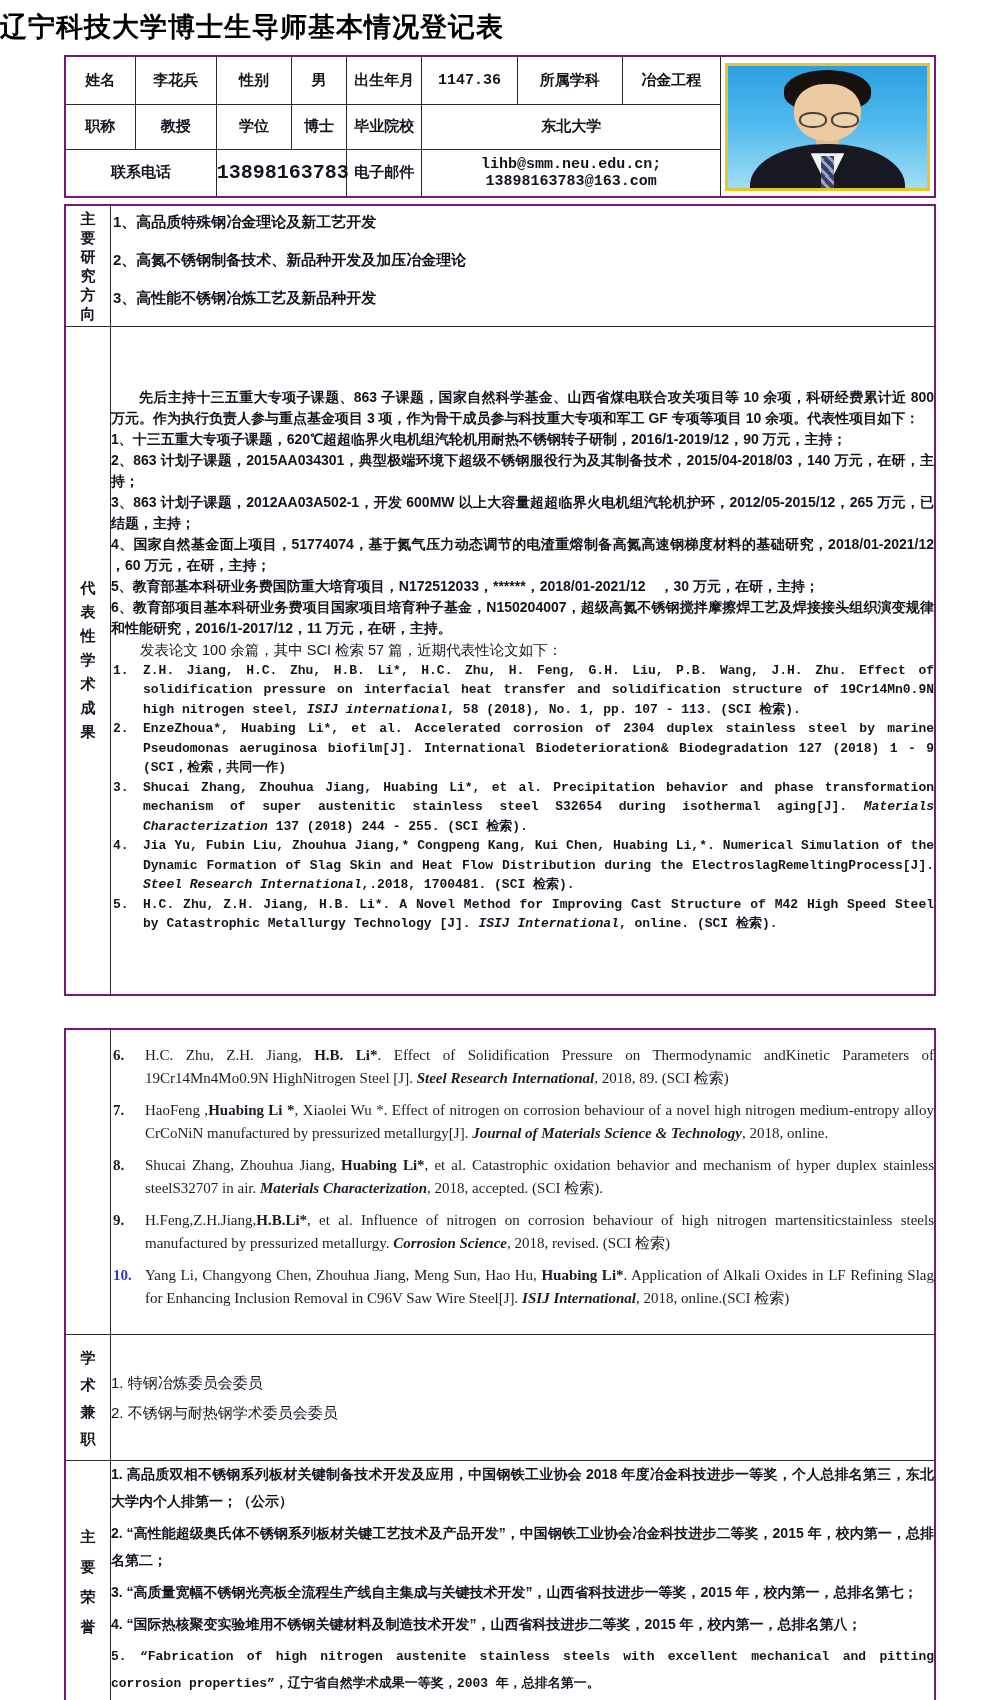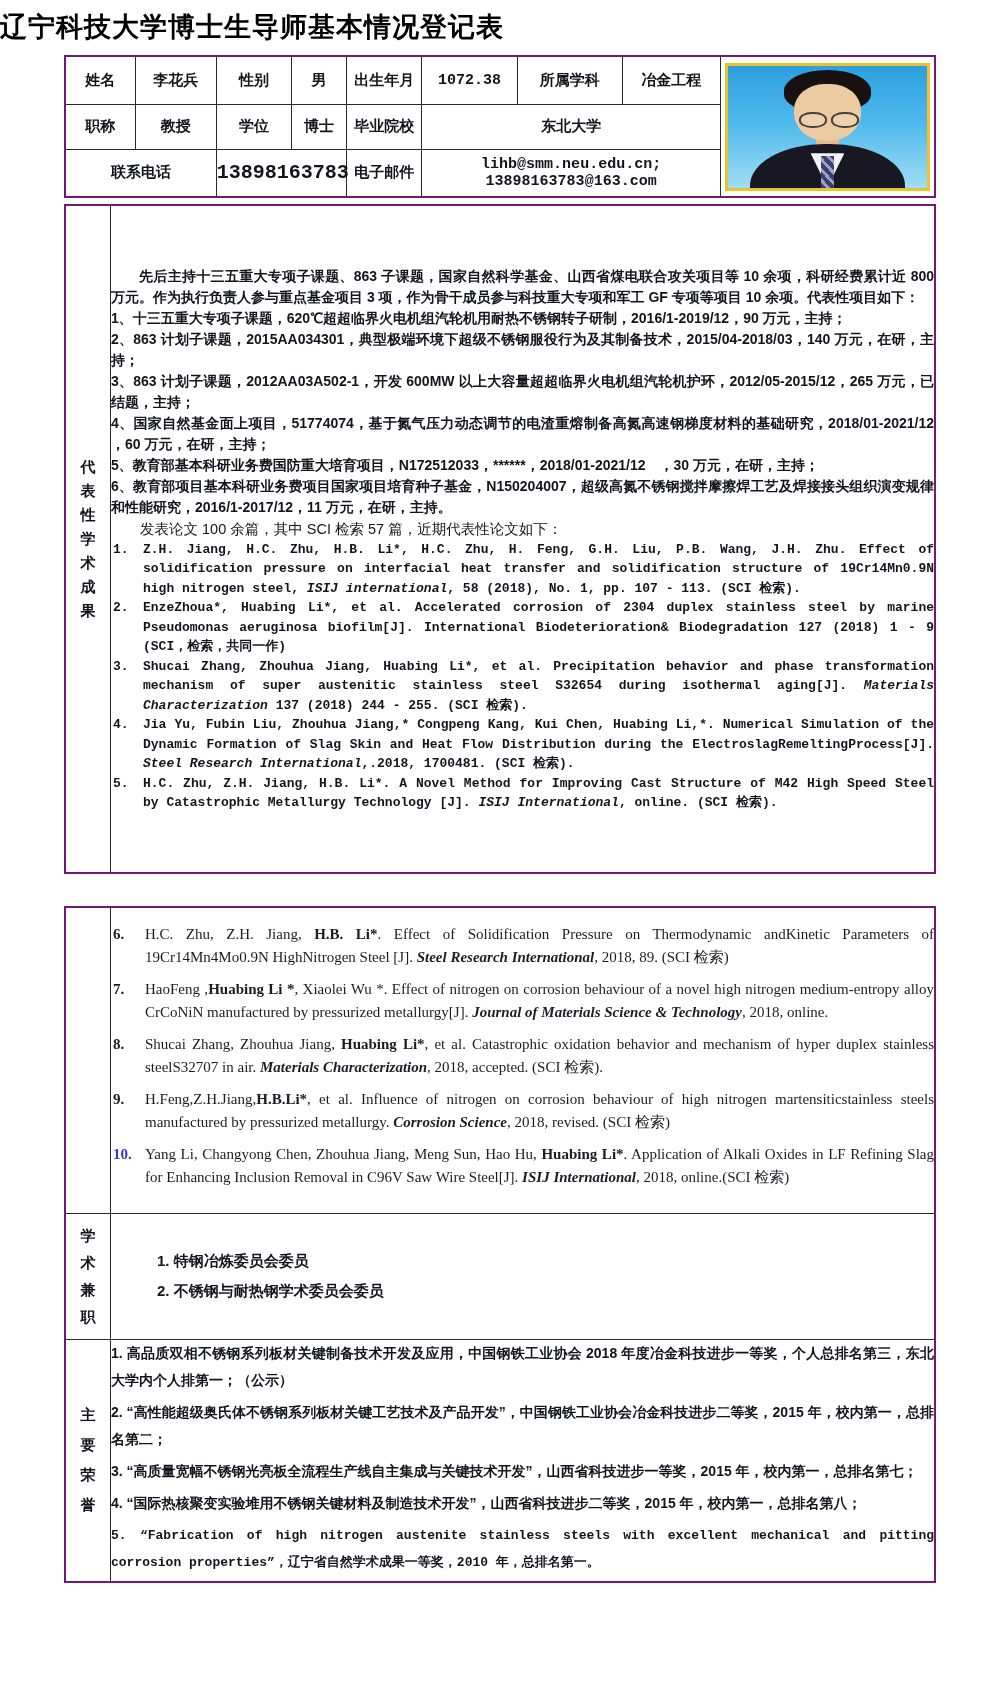--- a/index.html
+++ b/index.html
@@ -67,21 +67,21 @@
   .paper .num{position:absolute;left:2px;top:0;}
 
   .pagebreak{height:32px;background:#fff;}
 
   .papers2-row{height:306px;}
   .paper2{position:relative;padding-left:34px;font-size:15px;line-height:23px;
      font-family:"Liberation Serif",serif;color:#1c1c26;text-align:justify;margin-bottom:9px;}
   .paper2 .num{position:absolute;left:2px;top:0;font-weight:bold;}
 
   .pos-row{height:126px;}
-  .pos-item{font-size:15px;font-weight:bold;line-height:30px;margin-left:46px;}
+  .pos-item{font-size:15px;font-weight:normal;line-height:30px;}
   td.pos-content{padding-top:16px;}
 
   .honor-row{height:238px;}
   .honor-item{font-size:14px;font-weight:bold;line-height:27px;text-align:justify;margin-bottom:5px;}
   .honor-item.mono{font-family:"Liberation Mono",monospace;font-size:13px;}
 </style>
 </head>
 <body>
 
 <h1 class="title cn">辽宁科技大学博士生导师基本情况登记表</h1>
@@ -98,21 +98,21 @@
       <col style="width:98px">
     <col style="width:214px">
   </colgroup>
   <tbody>
       <tr style="height:48px">
     <td class="lbl">姓名</td>
     <td class="val-cn">李花兵</td>
     <td class="lbl">性别</td>
     <td class="val-cn">男</td>
     <td class="lbl">出生年月</td>
-    <td class="val-mono">1072.38</td>
+    <td class="val-mono">1147.36</td>
     <td class="lbl">所属学科</td>
     <td class="val-cn">冶金工程</td>
     <td class="photo-cell" rowspan="3">
       <div class="photo">
         <div class="p-hair"></div>
         <div class="p-neck"></div>
         <div class="p-face"></div>
         <div class="p-lens" style="left:35.5%;top:38%;"></div>
         <div class="p-lens" style="left:52%;top:38%;"></div>
         <div class="p-suit"></div>
@@ -136,20 +136,30 @@
     <td class="email-cell" colspan="3">
       <div>lihb@smm.neu.edu.cn;</div>
       <div>13898163783@163.com</div>
     </td>
   </tr>
 </tbody>
   </table>
 
 <table class="tbl blockB">
   <tbody>
+      <tr class="research-row">
+    <td class="vcell">
+      <div class="vlabel vl-research">主要研究方向</div>
+    </td>
+    <td class="content">
+      <div class="research-item">1、高品质特殊钢冶金理论及新工艺开发</div>
+      <div class="research-item">2、高氮不锈钢制备技术、新品种开发及加压冶金理论</div>
+      <div class="research-item">3、高性能不锈钢冶炼工艺及新品种开发</div>
+    </td>
+  </tr>
   <tr class="ach-row">
     <td class="vcell">
       <div class="vlabel vl-ach">代表性学术成果</div>
     </td>
     <td class="content">
       <div class="ach-intro">先后主持十三五重大专项子课题、863 子课题，国家自然科学基金、山西省煤电联合攻关项目等 10 余项，科研经费累计近 800 万元。作为执行负责人参与重点基金项目 3 项，作为骨干成员参与科技重大专项和军工 GF 专项等项目 10 余项。代表性项目如下：</div>
       <div class="proj">1、十三五重大专项子课题，620℃超超临界火电机组汽轮机用耐热不锈钢转子研制，2016/1-2019/12，90 万元，主持；</div>
       <div class="proj">2、863 计划子课题，2015AA034301，典型极端环境下超级不锈钢服役行为及其制备技术，2015/04-2018/03，140 万元，在研，主持；</div>
       <div class="proj">3、863 计划子课题，2012AA03A502-1，开发 600MW 以上大容量超超临界火电机组汽轮机护环，2012/05-2015/12，265 万元，已结题，主持；</div>
       <div class="proj">4、国家自然基金面上项目，51774074，基于氮气压力动态调节的电渣重熔制备高氮高速钢梯度材料的基础研究，2018/01-2021/12 ，60 万元，在研，主持；</div>
@@ -211,17 +221,17 @@
   </tr>
   <tr class="honor-row">
     <td class="vcell">
       <div class="vlabel vl-honor">主要荣誉</div>
     </td>
     <td class="content">
       <div class="honor-item">1. 高品质双相不锈钢系列板材关键制备技术开发及应用，中国钢铁工业协会 2018 年度冶金科技进步一等奖，个人总排名第三，东北大学内个人排第一；（公示）</div>
       <div class="honor-item">2. “高性能超级奥氏体不锈钢系列板材关键工艺技术及产品开发”，中国钢铁工业协会冶金科技进步二等奖，2015 年，校内第一，总排名第二；</div>
       <div class="honor-item">3. “高质量宽幅不锈钢光亮板全流程生产线自主集成与关键技术开发”，山西省科技进步一等奖，2015 年，校内第一，总排名第七；</div>
       <div class="honor-item">4. “国际热核聚变实验堆用不锈钢关键材料及制造技术开发”，山西省科技进步二等奖，2015 年，校内第一，总排名第八；</div>
-      <div class="honor-item mono">5. “Fabrication of high nitrogen austenite stainless steels with excellent mechanical and pitting corrosion properties”，辽宁省自然学术成果一等奖，2010 年，总排名第一。</div>
+      <div class="honor-item mono">5. “Fabrication of high nitrogen austenite stainless steels with excellent mechanical and pitting corrosion properties”，辽宁省自然学术成果一等奖，2003 年，总排名第一。</div>
     </td>
   </tr>
 </tbody>
   </table>
 
 </body></html>

